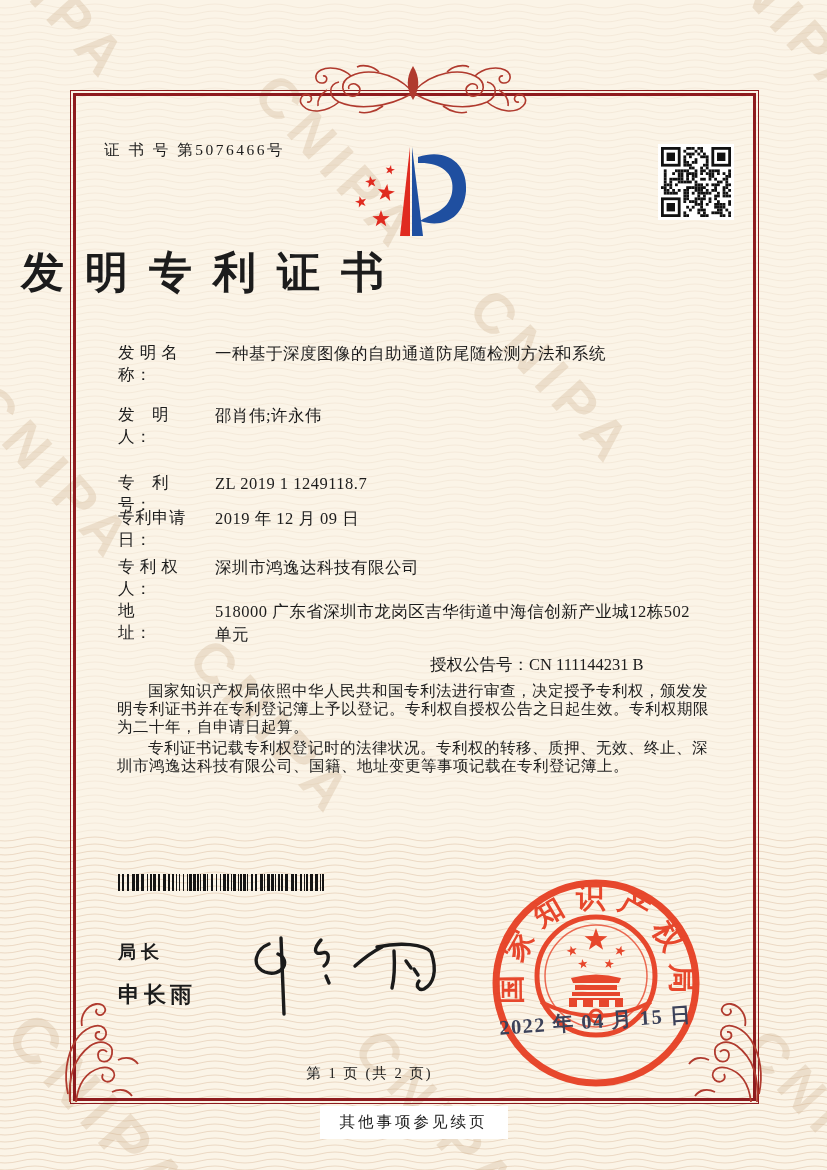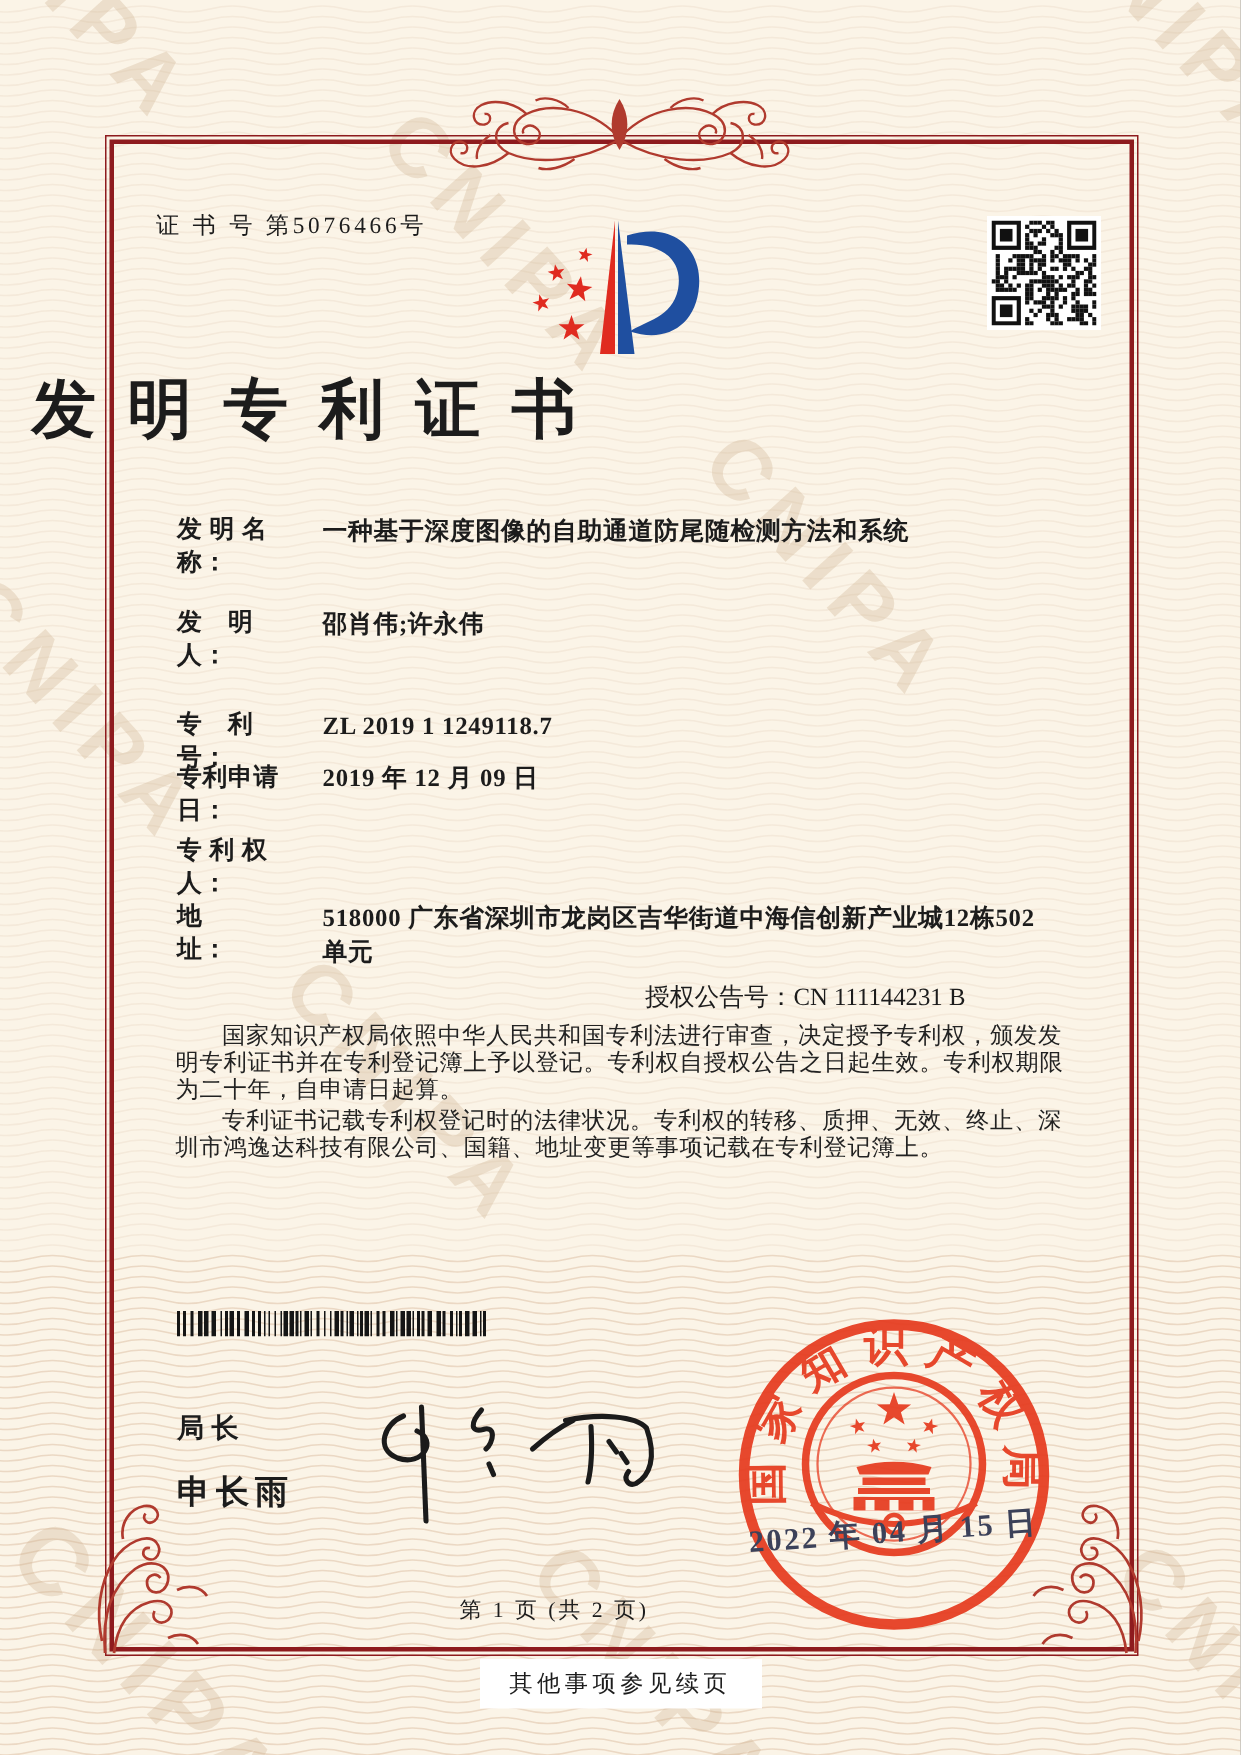--- a/index.html
+++ b/index.html
@@ -32,21 +32,21 @@
   .frame-inner{position:absolute;inset:2px;border:3px solid var(--frame);}
   .flourish-top{position:absolute;left:283px;top:60px;width:260px;height:58px;}
   .flourish-corner{position:absolute;width:85px;height:106px;}
   .flourish-left{left:60px;top:998px;}
   .flourish-right{left:682px;top:998px;transform:scaleX(-1);}
   .cert-number{position:absolute;left:104px;top:140px;font-size:15.5px;letter-spacing:2.5px;}
   .logo{position:absolute;left:348px;top:141px;width:132px;height:101px;}
   .qr{position:absolute;left:658px;top:144px;width:76px;height:76px;background:#fff;padding:3px;box-sizing:border-box;}
   .title{position:absolute;left:0;top:244px;width:797px;}
   .title span{font-size:43px;font-weight:bold;letter-spacing:21px;padding-left:21px;}
-  .field{position:absolute;left:118px;font-size:16.5px;display:flex;font-weight:bold;}
+  .field{position:absolute;left:118px;font-size:16.5px;display:flex;}
   .field .lbl{flex:none;width:97px;letter-spacing:0.5px;}
   .field .val{margin-left:0px;max-width:476px;line-height:23px;letter-spacing:0.5px;}
   .grant-pair{position:absolute;font-size:16.5px;}
   .paras{position:absolute;left:117px;top:682px;width:596px;}
   .paras p{margin:0 0 3px 0;font-size:15.5px;line-height:18px;text-indent:2em;letter-spacing:0.5px;color:#222;}
   .barcode{position:absolute;left:118px;top:874px;width:208px;height:17px;}
   .director-title{position:absolute;left:118px;top:940px;font-size:18px;font-weight:600;letter-spacing:5px;}
   .director-name{position:absolute;left:118px;top:980px;font-size:22px;font-weight:600;letter-spacing:4px;}
   .signature{position:absolute;left:222px;top:914px;width:230px;height:110px;}
   .seal{position:absolute;left:489px;top:876px;width:216px;height:216px;opacity:0.93;}
@@ -544,20 +544,21 @@
   <div class="field" style="top:472px;">
     <span class="lbl">专　利　号：</span>
     <span class="val">ZL 2019 1 1249118.7</span>
   </div>
   <div class="field" style="top:507px;">
     <span class="lbl">专利申请日：</span>
     <span class="val">2019 年 12 月 09 日</span>
   </div>
   <div class="field" style="top:556px;">
     <span class="lbl">专 利 权 人：</span>
+    <span class="val">深圳市鸿逸达科技有限公司</span>
   </div>
   <div class="field" style="top:600px;">
     <span class="lbl">地　　　址：</span>
     <span class="val">518000 广东省深圳市龙岗区吉华街道中海信创新产业城12栋502单元</span>
   </div>
   <div class="grant-pair" style="left:430px;top:654px;text-align:right;">
     <span>授权公告号：</span><span>CN 111144231 B</span>
   </div>
 
   <div class="paras">

